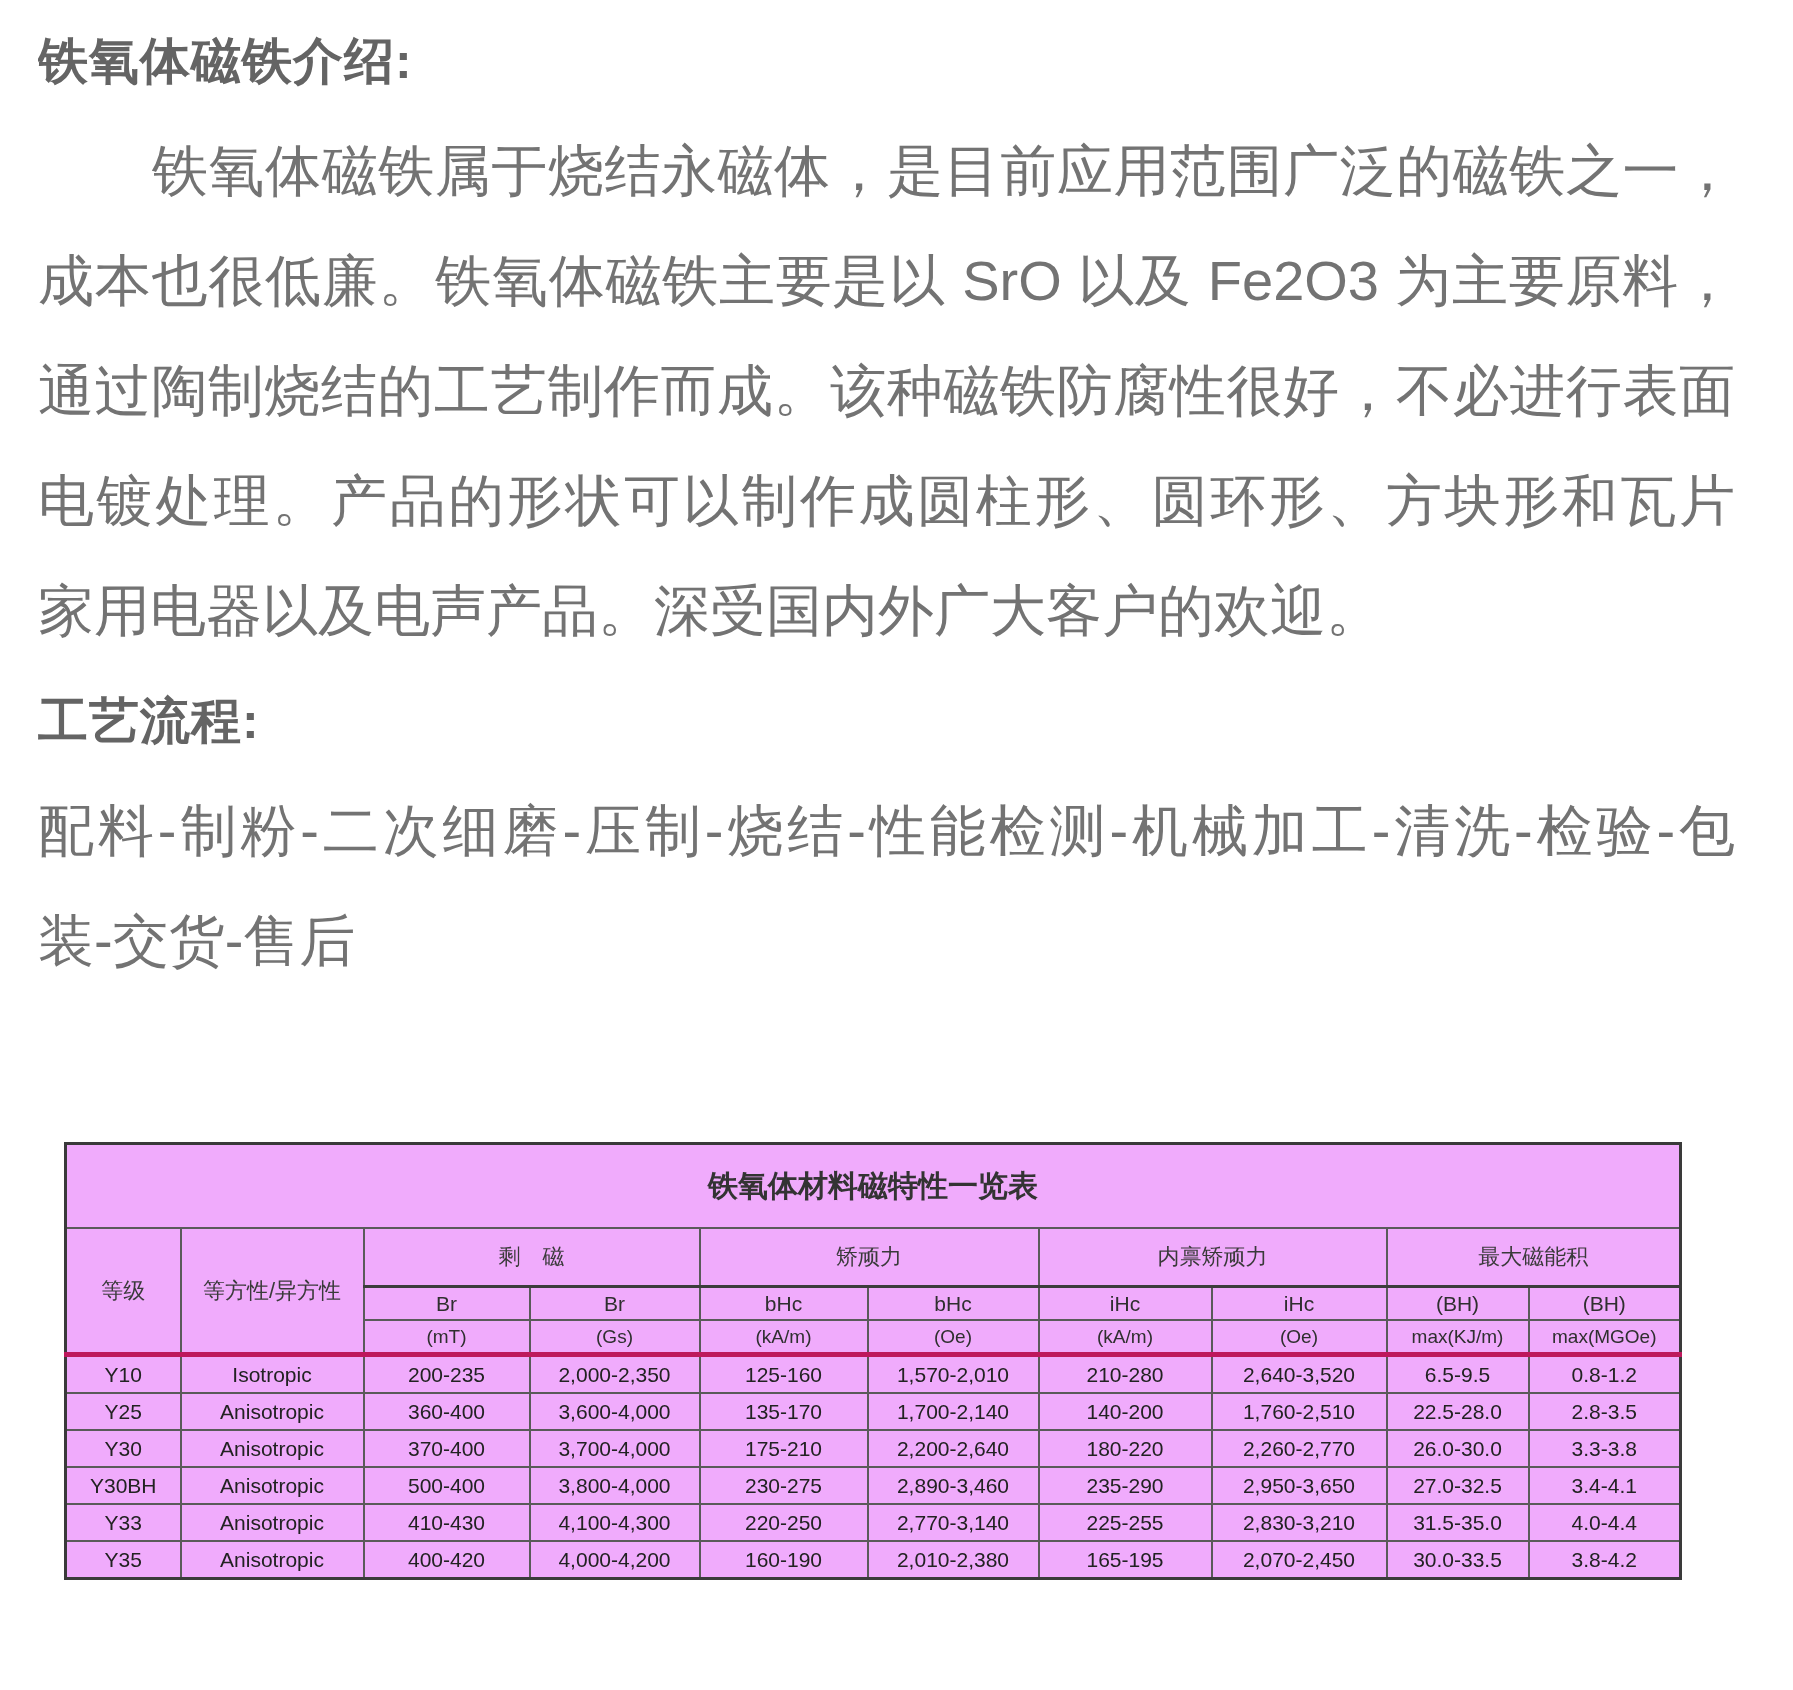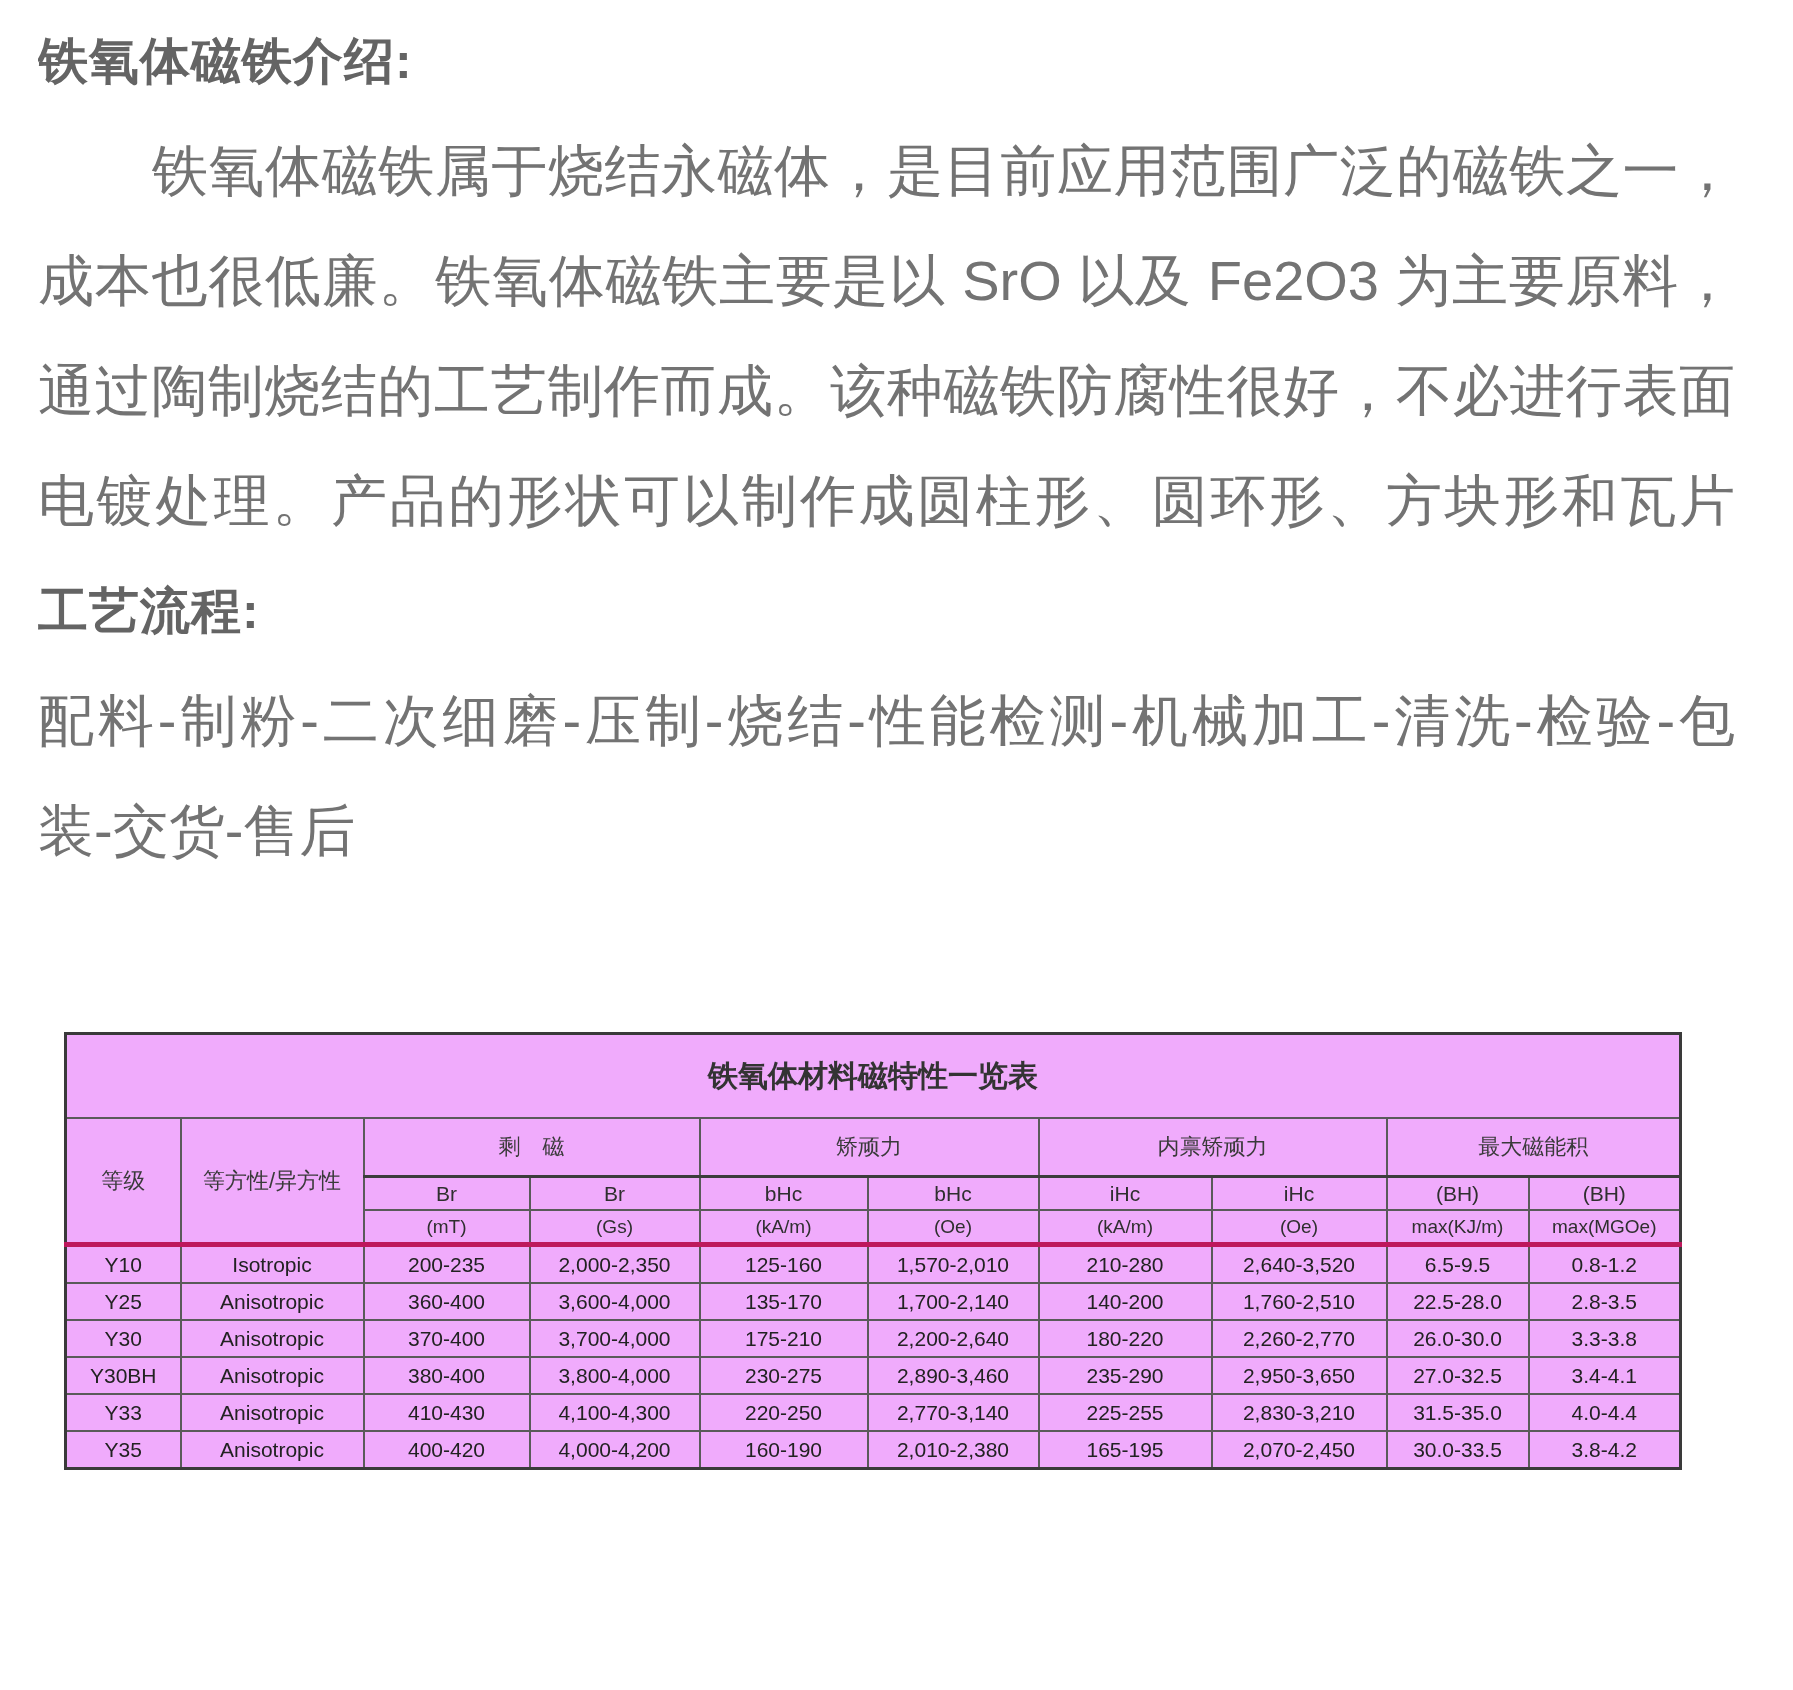--- a/index.html
+++ b/index.html
@@ -98,20 +98,21 @@
 
 <div class="content">
 
   <div class="tline heading">铁氧体磁铁介绍:</div>
 
   <div class="tline bodytext fill indent">铁氧体磁铁属于烧结永磁体，是目前应用范围广泛的磁铁之一，</div>
   <div class="tline bodytext fill">成本也很低廉。铁氧体磁铁主要是以 SrO 以及 Fe2O3 为主要原料，</div>
   <div class="tline bodytext fill">通过陶制烧结的工艺制作而成。该种磁铁防腐性很好，不必进行表面</div>
   <div class="tline bodytext fill">电镀处理。产品的形状可以制作成圆柱形、圆环形、方块形和瓦片形。</div>
 
+  <div class="tline bodytext">家用电器以及电声产品。深受国内外广大客户的欢迎。</div>
 
   <div class="tline heading">工艺流程:</div>
 
   <div class="tline bodytext fill">配料-制粉-二次细磨-压制-烧结-性能检测-机械加工-清洗-检验-包</div>
   <div class="tline bodytext">装-交货-售后</div>
 
   <div class="tbl-wrap">
     <table class="props">
       <colgroup>
         <col style="width:115px">
@@ -189,21 +190,21 @@
         <td>175-210</td>
         <td>2,200-2,640</td>
         <td>180-220</td>
         <td>2,260-2,770</td>
         <td>26.0-30.0</td>
         <td>3.3-3.8</td>
       </tr>
       <tr class="data-row">
         <td>Y30BH</td>
         <td>Anisotropic</td>
-        <td>380-400</td>
+        <td>500-400</td>
         <td>3,800-4,000</td>
         <td>230-275</td>
         <td>2,890-3,460</td>
         <td>235-290</td>
         <td>2,950-3,650</td>
         <td>27.0-32.5</td>
         <td>3.4-4.1</td>
       </tr>
       <tr class="data-row">
         <td>Y33</td>

